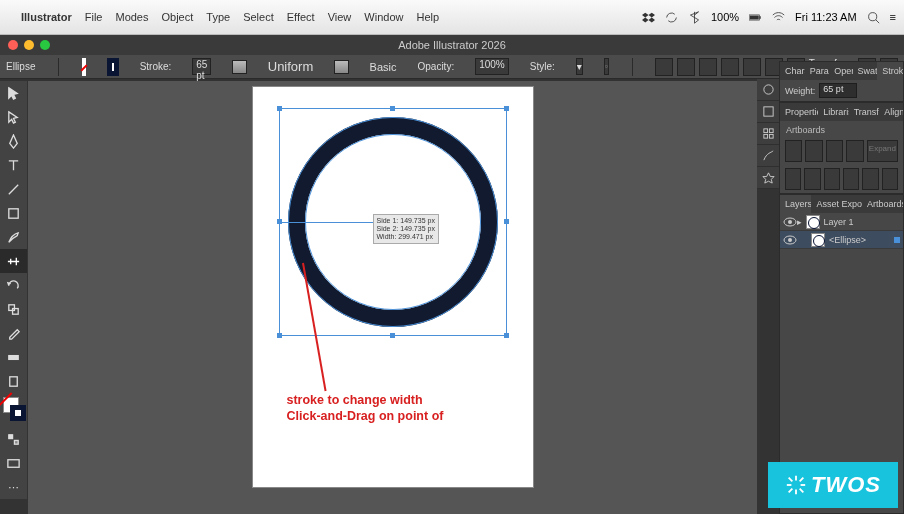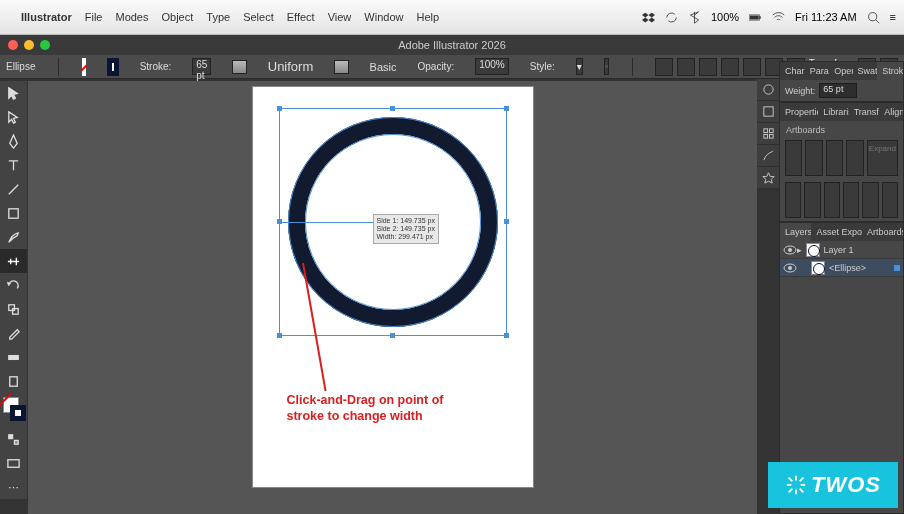--- a/index.html
+++ b/index.html
@@ -61,21 +61,21 @@
 .riconcol svg { width:13px; height:13px; stroke:#ccc; fill:none;}
 
 .panel { background:#474747; border:1px solid #2b2b2b; font-size:9px; color:#ccc;}
 .tabs { display:flex; background:#3a3a3a; height:18px; align-items:center;}
 .tabs span { padding:0 5px; line-height:18px; white-space:nowrap; overflow:hidden;}
 .tabs span.act { background:#474747;}
 .panel .row { display:flex; align-items:center; padding:3px 5px; gap:4px;}
 .panel .hdr { font-size:9px; padding:4px 6px 2px; color:#bbb;}
 .num-in { width:38px; height:15px; background:#2e2e2e; border:1px solid #1e1e1e; color:#ddd; font-size:9px; padding:0 3px;}
 .pf-btns { display:flex; gap:3px; padding:3px 5px;}
-.pf-btns .pb { width:20px; height:36px; background:#3a3a3a; border:1px solid #222;}
+.pf-btns .pb { width:20px; height:22px; background:#3a3a3a; border:1px solid #222;}
 
 .layers-panel { flex:1;}
 .layer-row { display:flex; align-items:center; height:18px; padding:0 3px; border-bottom:1px solid #3a3a3a;}
 .layer-row .eye { width:14px; fill:#ccc;}
 .layer-row .thumb { width:14px; height:14px; background:#fff; border:1px solid #888; margin:0 4px;}
 .layer-row .thumb.circ::after { content:""; display:block; width:10px; height:10px; border:1px solid #0a1433; border-radius:50%; margin:1px;}
 .layer-row .name { font-size:9px;}
 .layer-row .indent { width:10px;}
 .sub { background:#3d4c5f;}
 
@@ -300,22 +300,22 @@
     <div class="circle-path"></div>
     <div class="circle-path-in"></div>
     <div class="width-line"></div>
     <div class="measure">
       <div><span>Side 1:</span> <span>149.735 px</span></div>
       <div><span>Side 2:</span> <span>149.735 px</span></div>
       <div><span>Width:</span> <span>299.471 px</span></div>
     </div>
     <div class="arrow-line"></div>
     <div class="caption">
+      <div>stroke to change width</div>
       <div>Click-and-Drag on point of</div>
-      <div>stroke to change width</div>
     </div>
   </div>
 </div>
 
 <div class="riconcol">
   <div class="ri">
       <svg viewBox="0 0 14 14">
         <circle cx="7" cy="7" r="5" stroke="#ccc"></circle>
       </svg>
     </div>

